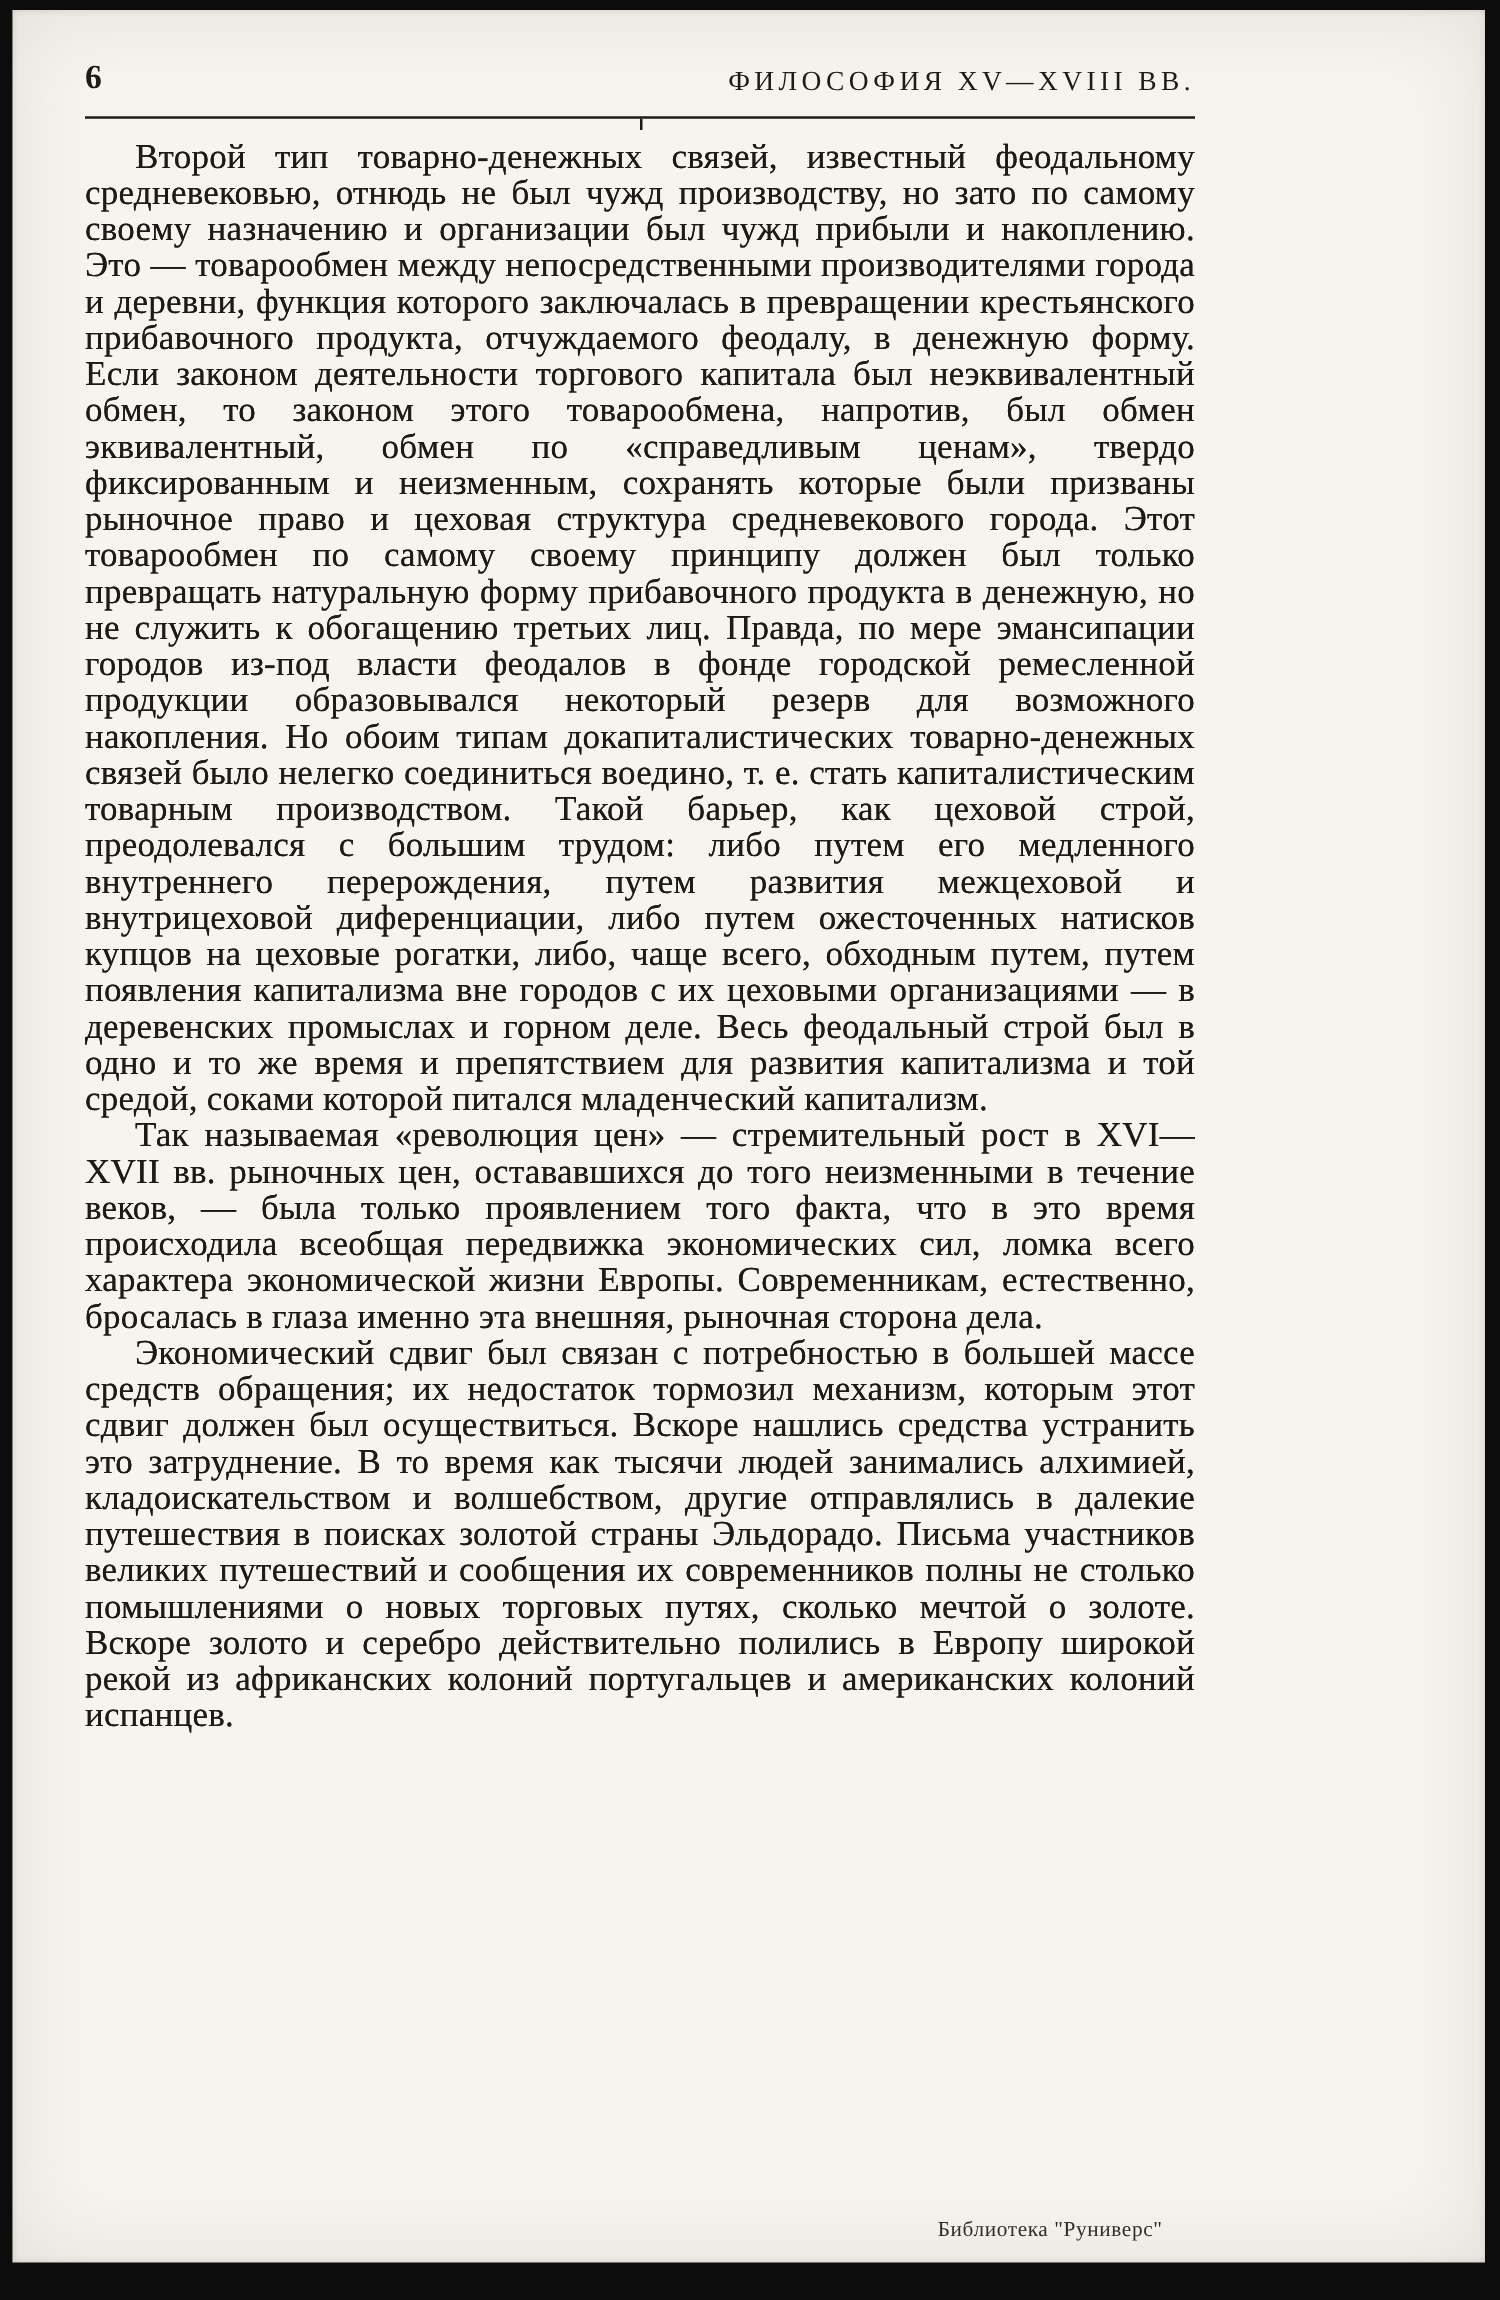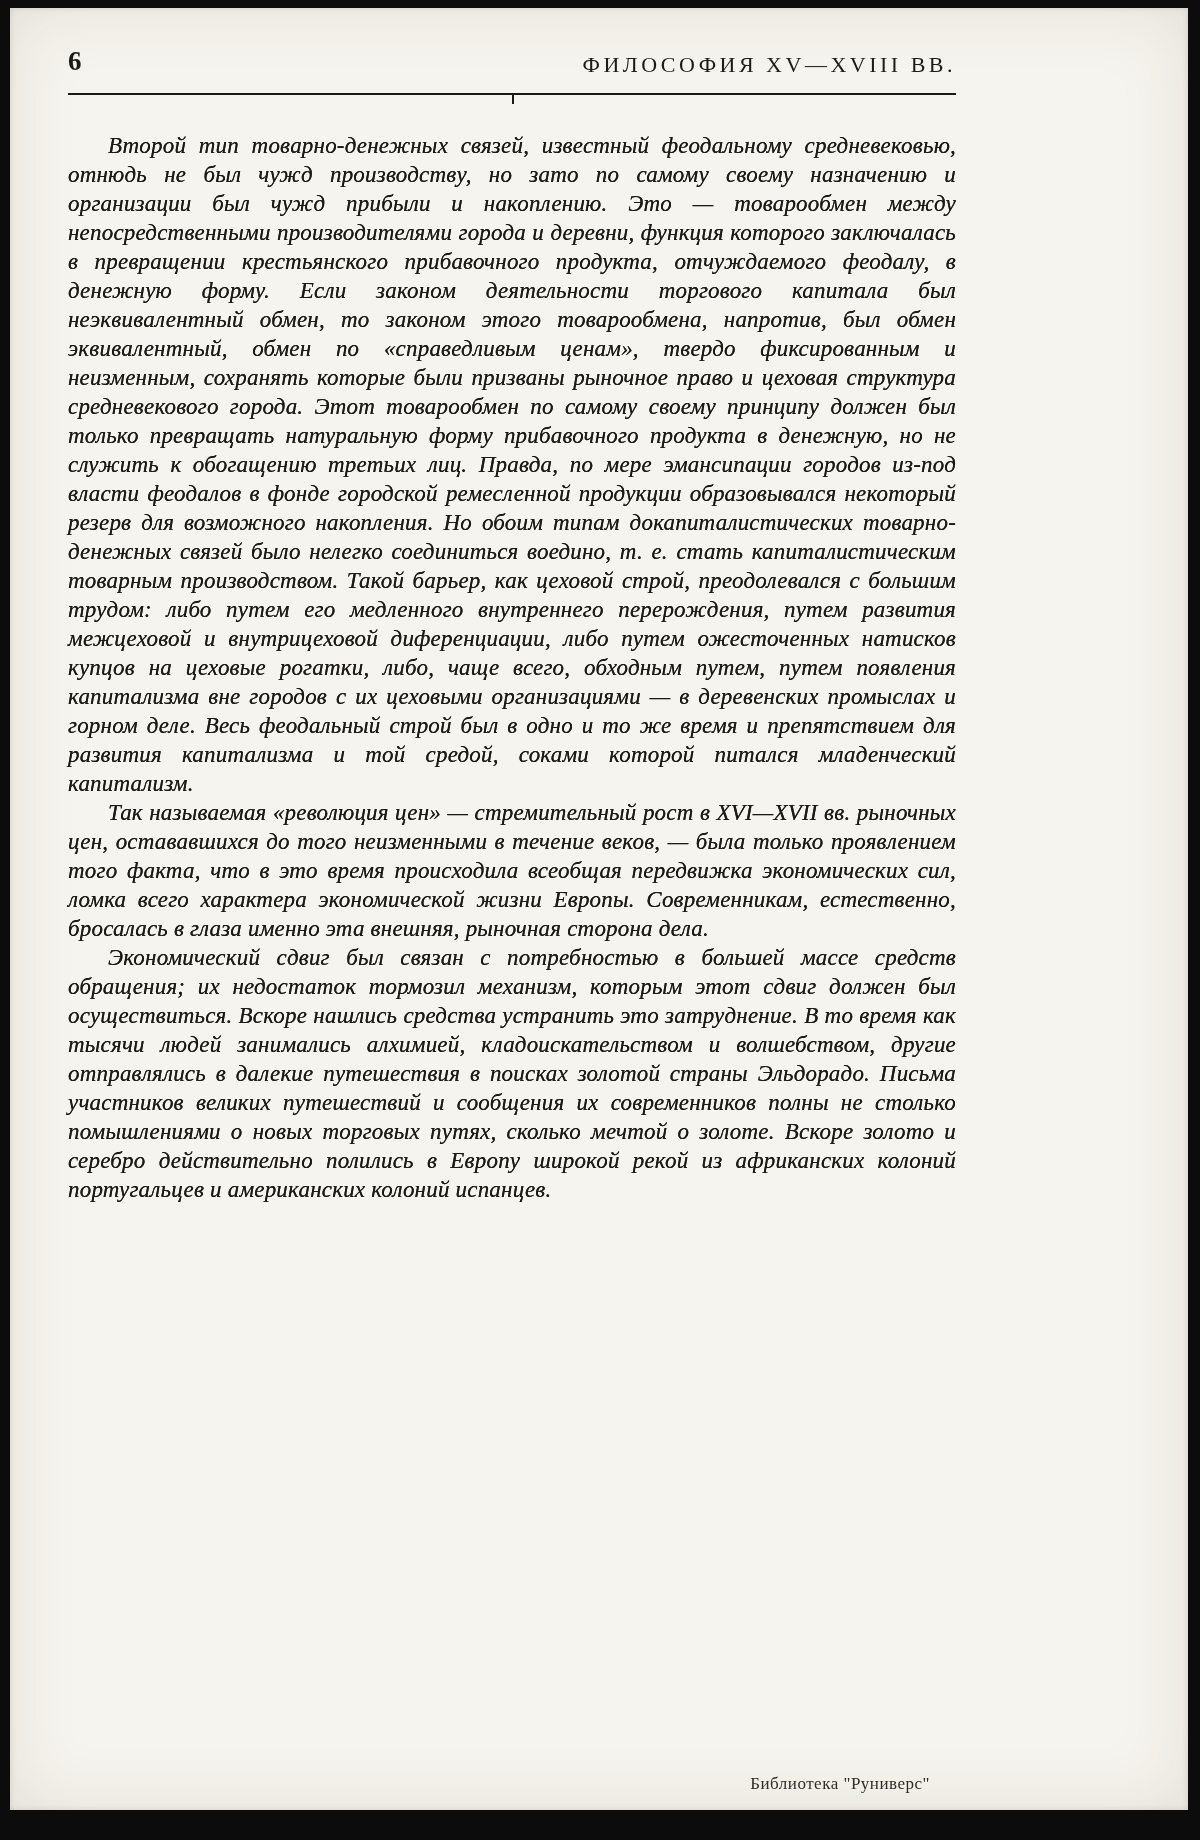--- a/index.html
+++ b/index.html
@@ -62,27 +62,26 @@
   }
   .header-rule .rule-tick {
     position: absolute;
     left: 50%;
     top: 2px;
     width: 2px;
     height: 9px;
     background: #1c1a18;
   }
   .body-text {
-    margin-top: 36px;
-    font-size: 23px;
+    margin-top: 16px;
+    font-size: 28px;
     line-height: 29px;
     text-align: justify;
     letter-spacing: 0.2px;
     text-shadow: 0 0 0.5px currentColor;
-    font-style: italic;
   }
   .body-text p {
     margin: 0;
     text-indent: 40px;
   }
   .body-text p.continued {
     text-align-last: justify;
   }
   .footer-watermark {
     position: absolute;

